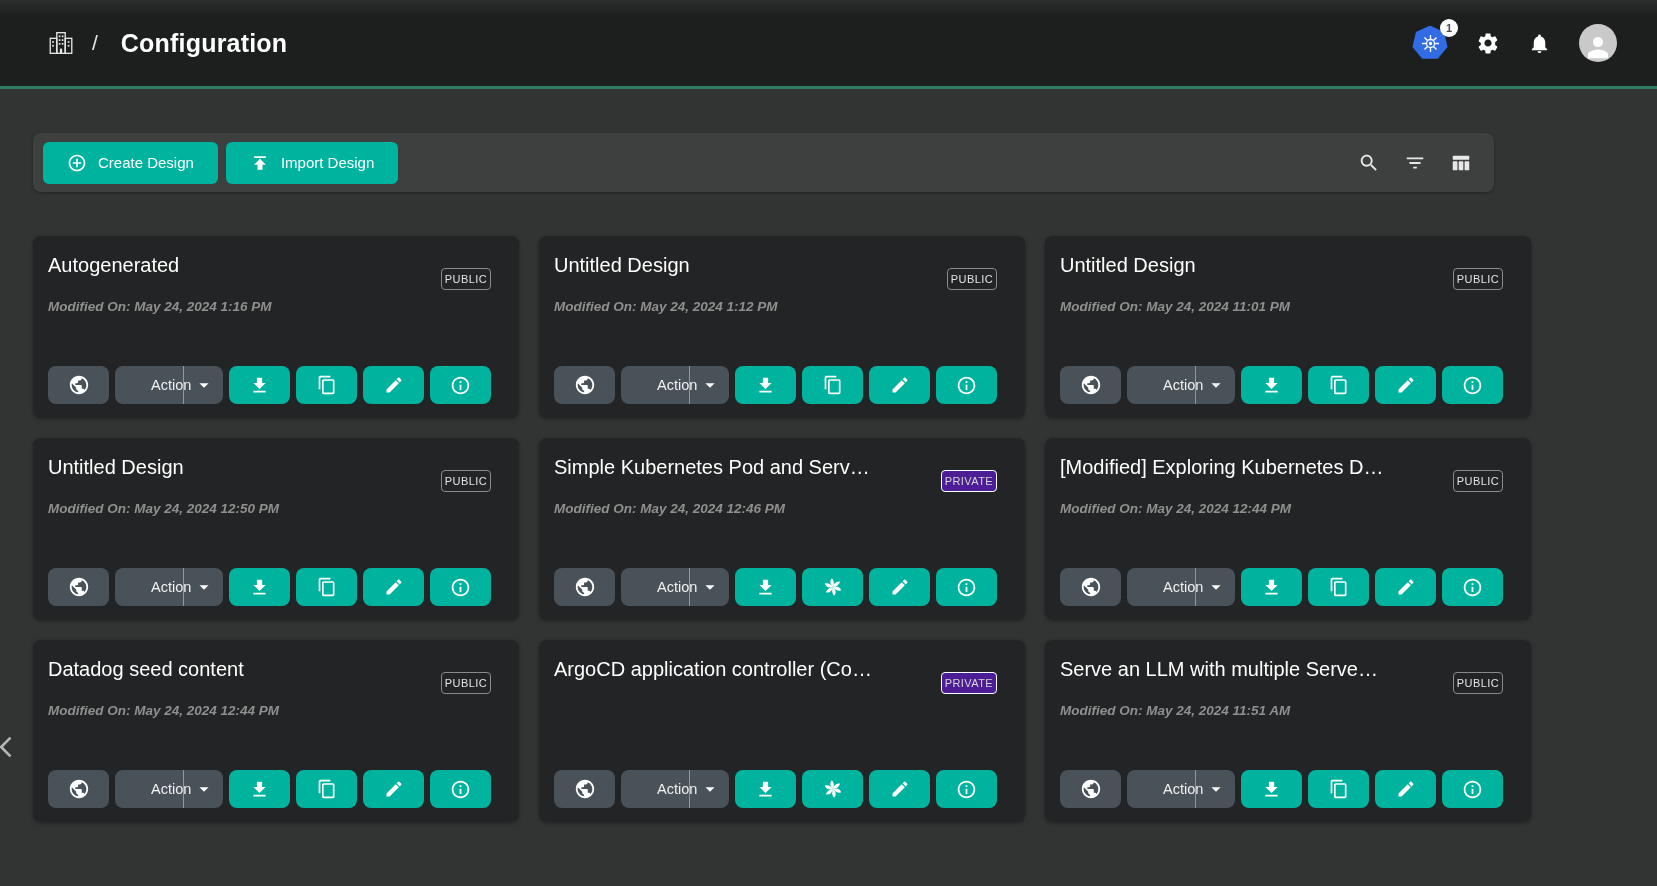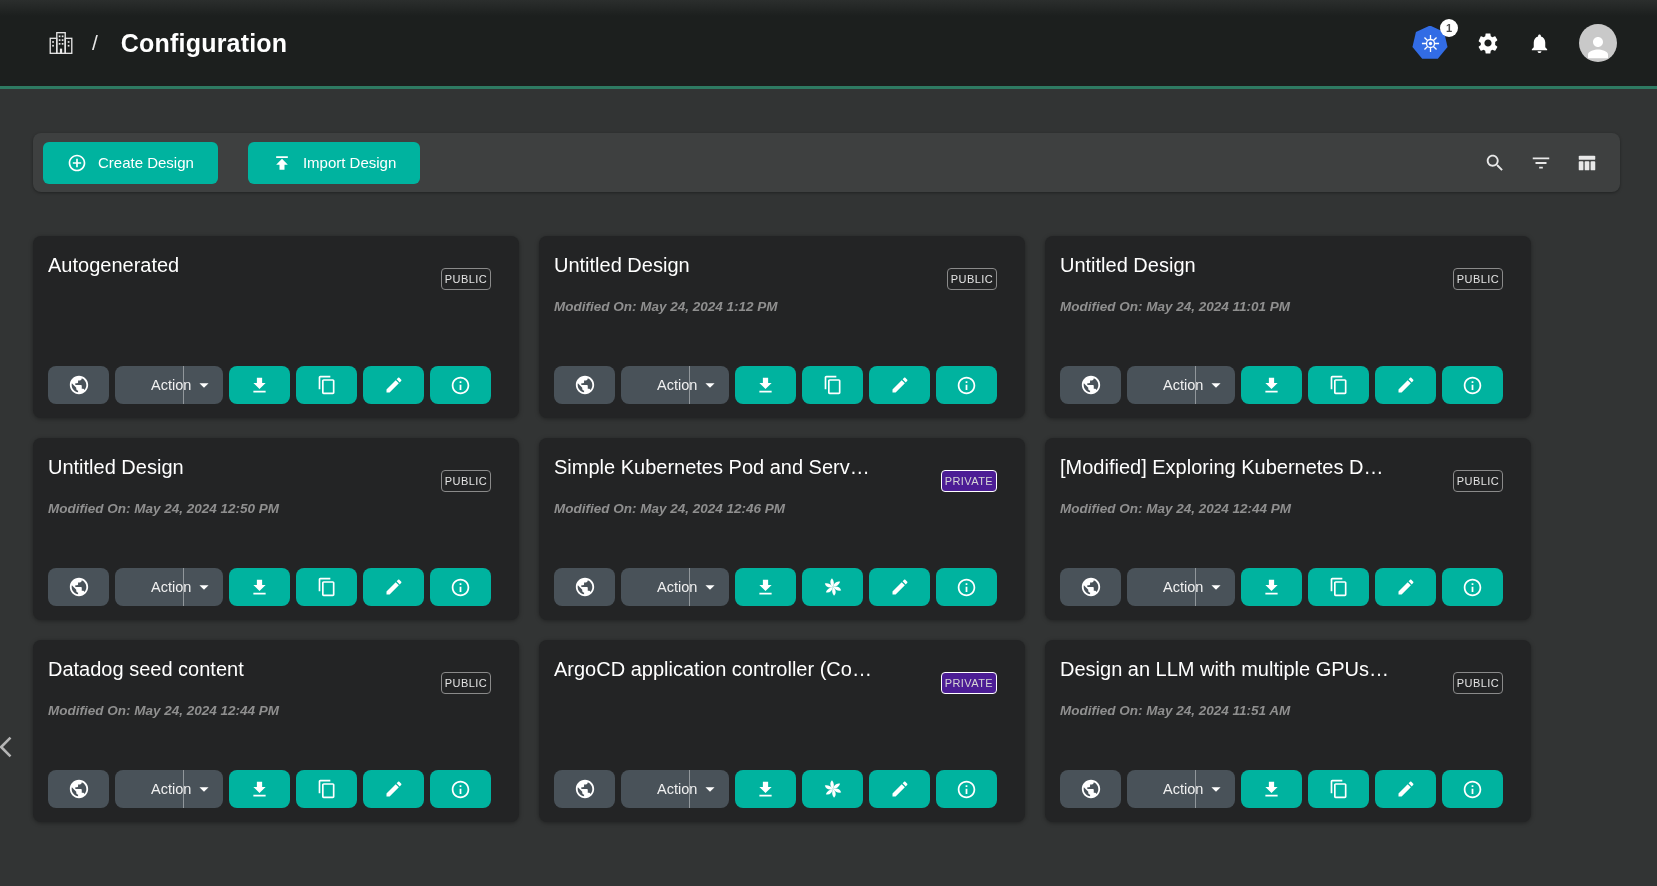--- a/index.html
+++ b/index.html
@@ -37,30 +37,30 @@
   }
   .avatar {
     width:38px; height:38px; border-radius:50%; background:#c9c9c9;
     display:flex; align-items:flex-end; justify-content:center; overflow:hidden; cursor:pointer;
     border:none; padding:0;
   }
 
   
   main { padding:44px 33px 0 33px; }
   .toolbar {
-    width:1587px; height:59px; background:#3e4040; border-radius:8px;
+    width:1461px; height:59px; background:#3e4040; border-radius:8px;
     box-shadow:0 1px 3px rgba(0,0,0,.35);
     display:flex; align-items:center; padding:0 22px 0 10px;
   }
   .tb-btn {
     height:42px; border:none; border-radius:6px; cursor:pointer;
     background:#00B39F; color:#ffffff; font-size:15px; font-family:inherit;
     display:flex; align-items:center; gap:11px; padding:0 24px;
   }
-  .tb-btn + .tb-btn { margin-left:30px; }
+  .tb-btn + .tb-btn { margin-left:8px; }
   .tb-spacer { flex:1; }
   .tb-icons { display:flex; align-items:center; gap:24px; }
   .tb-icon { background:none; border:none; padding:0; cursor:pointer; display:flex; }
 
   
   .grid {
     margin-top:44px;
     display:grid; grid-template-columns:repeat(3,486px);
     column-gap:20px; row-gap:20px;
   }
@@ -239,20 +239,21 @@
       </button>
     </div>
   </div>
 
   <div class="grid" id="cards-grid">
   <article class="card">
     <div class="card-head">
       <h2 class="card-title">Autogenerated</h2>
       <span class="badge public">PUBLIC</span>
     </div>
+    <p class="card-modified">Modified On: May 24, 2024 1:16 PM</p>
 
     <div class="card-actions">
       <button class="btn slate">
         <span class="icn">
           <svg width="22" height="22" viewBox="0 0 24 24" fill="#ffffff">
             <path d="M12 2C6.48 2 2 6.48 2 12s4.48 10 10 10 10-4.48 10-10S17.52 2 12 2zm-1 17.93c-3.95-.49-7-3.85-7-7.93 0-.62.08-1.21.21-1.79L9 15v1c0 1.1.9 2 2 2v1.93zm6.9-2.54c-.26-.81-1-1.39-1.9-1.39h-1v-3c0-.55-.45-1-1-1H8v-2h2c.55 0 1-.45 1-1V7h2c1.1 0 2-.9 2-2v-.41c2.93 1.19 5 4.06 5 7.41 0 2.08-.8 3.97-2.1 5.39z"></path>
           </svg>
         </span>
       </button>
 
@@ -744,21 +745,21 @@
           <svg width="21" height="21" viewBox="0 0 24 24" fill="#ffffff">
             <path d="M11 7h2v2h-2zm0 4h2v6h-2zm1-9C6.48 2 2 6.48 2 12s4.48 10 10 10 10-4.48 10-10S17.52 2 12 2zm0 18c-4.41 0-8-3.59-8-8s3.59-8 8-8 8 3.59 8 8-3.59 8-8 8z"></path>
           </svg>
         </span>
       </button>
     </div>
   </article>
 
   <article class="card">
     <div class="card-head">
-      <h2 class="card-title">Design an LLM with multiple GPUs…</h2>
+      <h2 class="card-title">Serve an LLM with multiple Serve…</h2>
       <span class="badge public">PUBLIC</span>
     </div>
     <p class="card-modified">Modified On: May 24, 2024 11:51 AM</p>
 
     <div class="card-actions">
       <button class="btn slate">
         <span class="icn">
           <svg width="22" height="22" viewBox="0 0 24 24" fill="#ffffff">
             <path d="M12 2C6.48 2 2 6.48 2 12s4.48 10 10 10 10-4.48 10-10S17.52 2 12 2zm-1 17.93c-3.95-.49-7-3.85-7-7.93 0-.62.08-1.21.21-1.79L9 15v1c0 1.1.9 2 2 2v1.93zm6.9-2.54c-.26-.81-1-1.39-1.9-1.39h-1v-3c0-.55-.45-1-1-1H8v-2h2c.55 0 1-.45 1-1V7h2c1.1 0 2-.9 2-2v-.41c2.93 1.19 5 4.06 5 7.41 0 2.08-.8 3.97-2.1 5.39z"></path>
           </svg>

